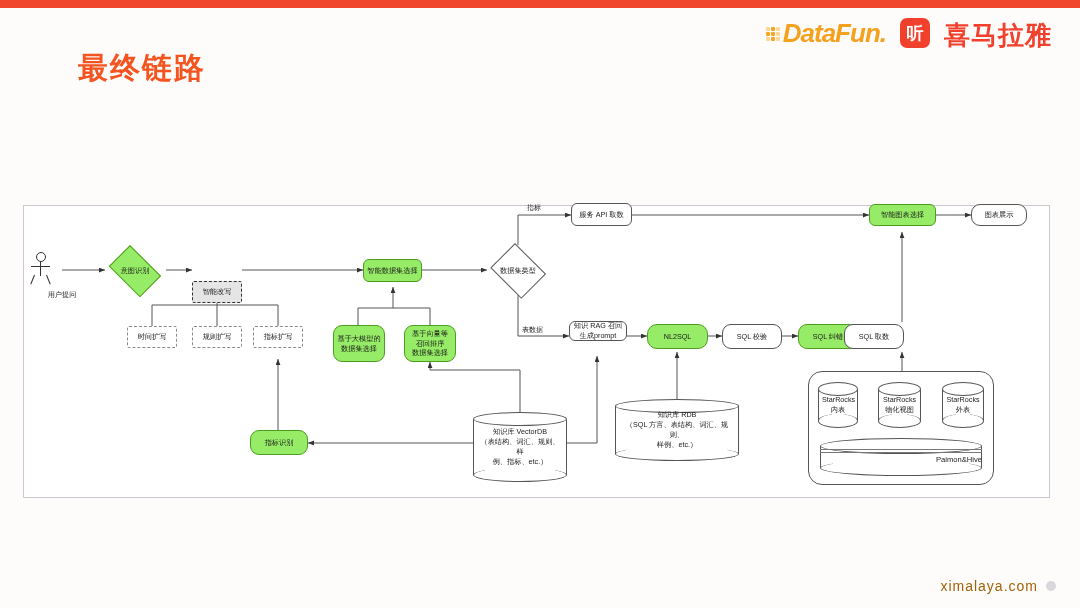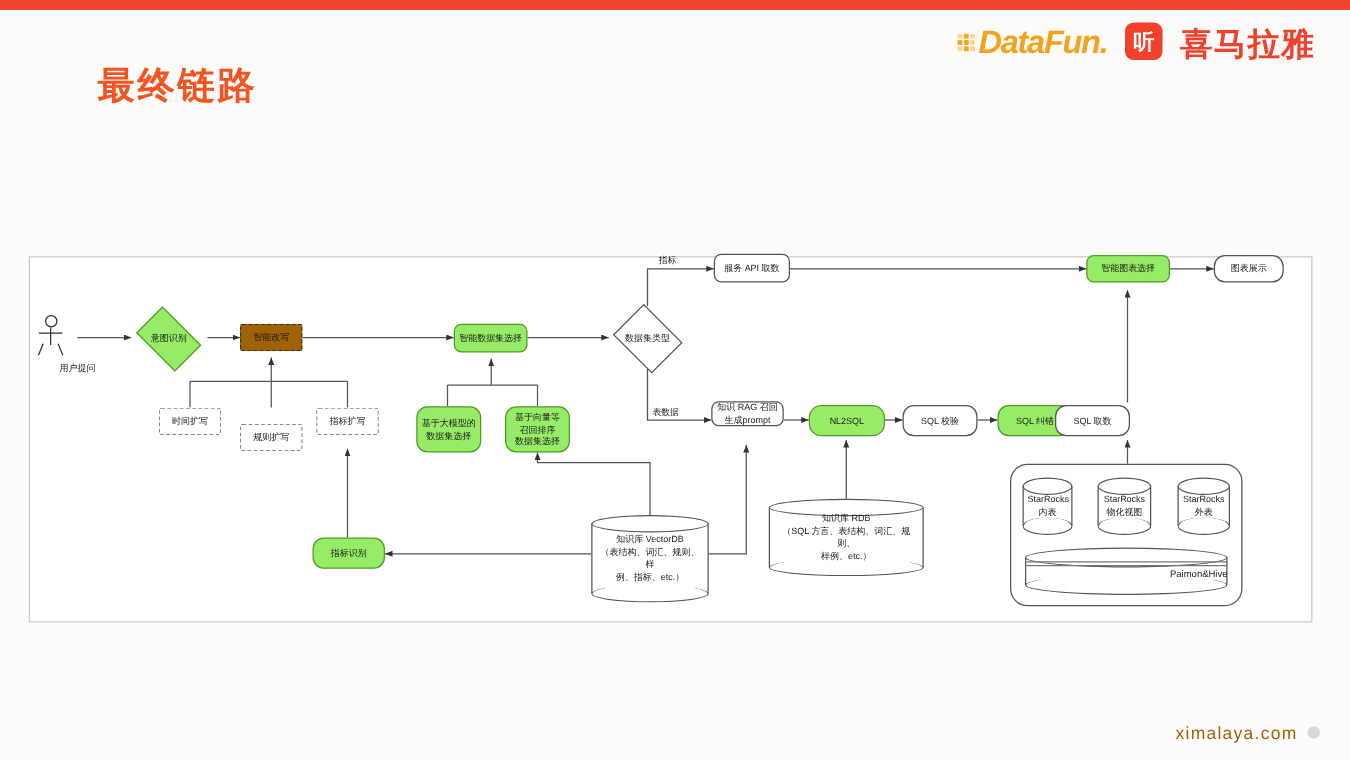--- a/index.html
+++ b/index.html
@@ -45,21 +45,21 @@
     position:absolute;left:23px;top:205px;width:1027px;height:293px;
     border:1px solid #c9c9cf;background:#ffffff;box-sizing:border-box;
   }
   .node{
     position:absolute;box-sizing:border-box;
     display:flex;align-items:center;justify-content:center;text-align:center;
     font-size:7.2px;line-height:1.35;color:#1a1a1a;
   }
   .n-white{background:#fff;border:1px solid #555;border-radius:6px;}
   .n-green{background:#96ec67;border:1px solid #4f9c22;border-radius:6px;}
-  .n-green-dash{background:#a16207;border:1px dashed #333;border-radius:2px;}
+  .n-green-dash{background:#e5e5e5;border:1px dashed #333;border-radius:2px;margin-top:22px;}
   .n-dash{background:#fff;border:1px dashed #8a8a8a;border-radius:2px;}
   .n-round{border-radius:9px;}
   .diamond{
     position:absolute;display:flex;align-items:center;justify-content:center;
     font-size:7.2px;color:#1a1a1a;
   }
   .diamond .inner{
     position:absolute;left:50%;top:50%;width:70.7%;height:70.7%;
     transform:translate(-50%,-50%) rotate(45deg);
     box-sizing:border-box;
@@ -206,21 +206,21 @@
       <span class="lbl">数据集类型</span>
   </div>
 
   <div class="node n-green-dash" style="left:192px;top:259px;width:50px;height:22px;">
     <span>智能改写</span>
     </div>
 
   <div class="node n-dash" style="left:127px;top:326px;width:50px;height:22px;">
     <span>时间扩写</span>
     </div>
-  <div class="node n-dash" style="left:192px;top:326px;width:50px;height:22px;margin-top:13px;">
+  <div class="node n-dash" style="left:192px;top:326px;width:50px;height:22px;">
     <span>规则扩写</span>
     </div>
   <div class="node n-dash" style="left:253px;top:326px;width:50px;height:22px;">
     <span>指标扩写</span>
     </div>
 
   <div class="node n-green n-round" style="left:250px;top:430px;width:58px;height:25px;">
     <span>指标识别</span>
     </div>
 

